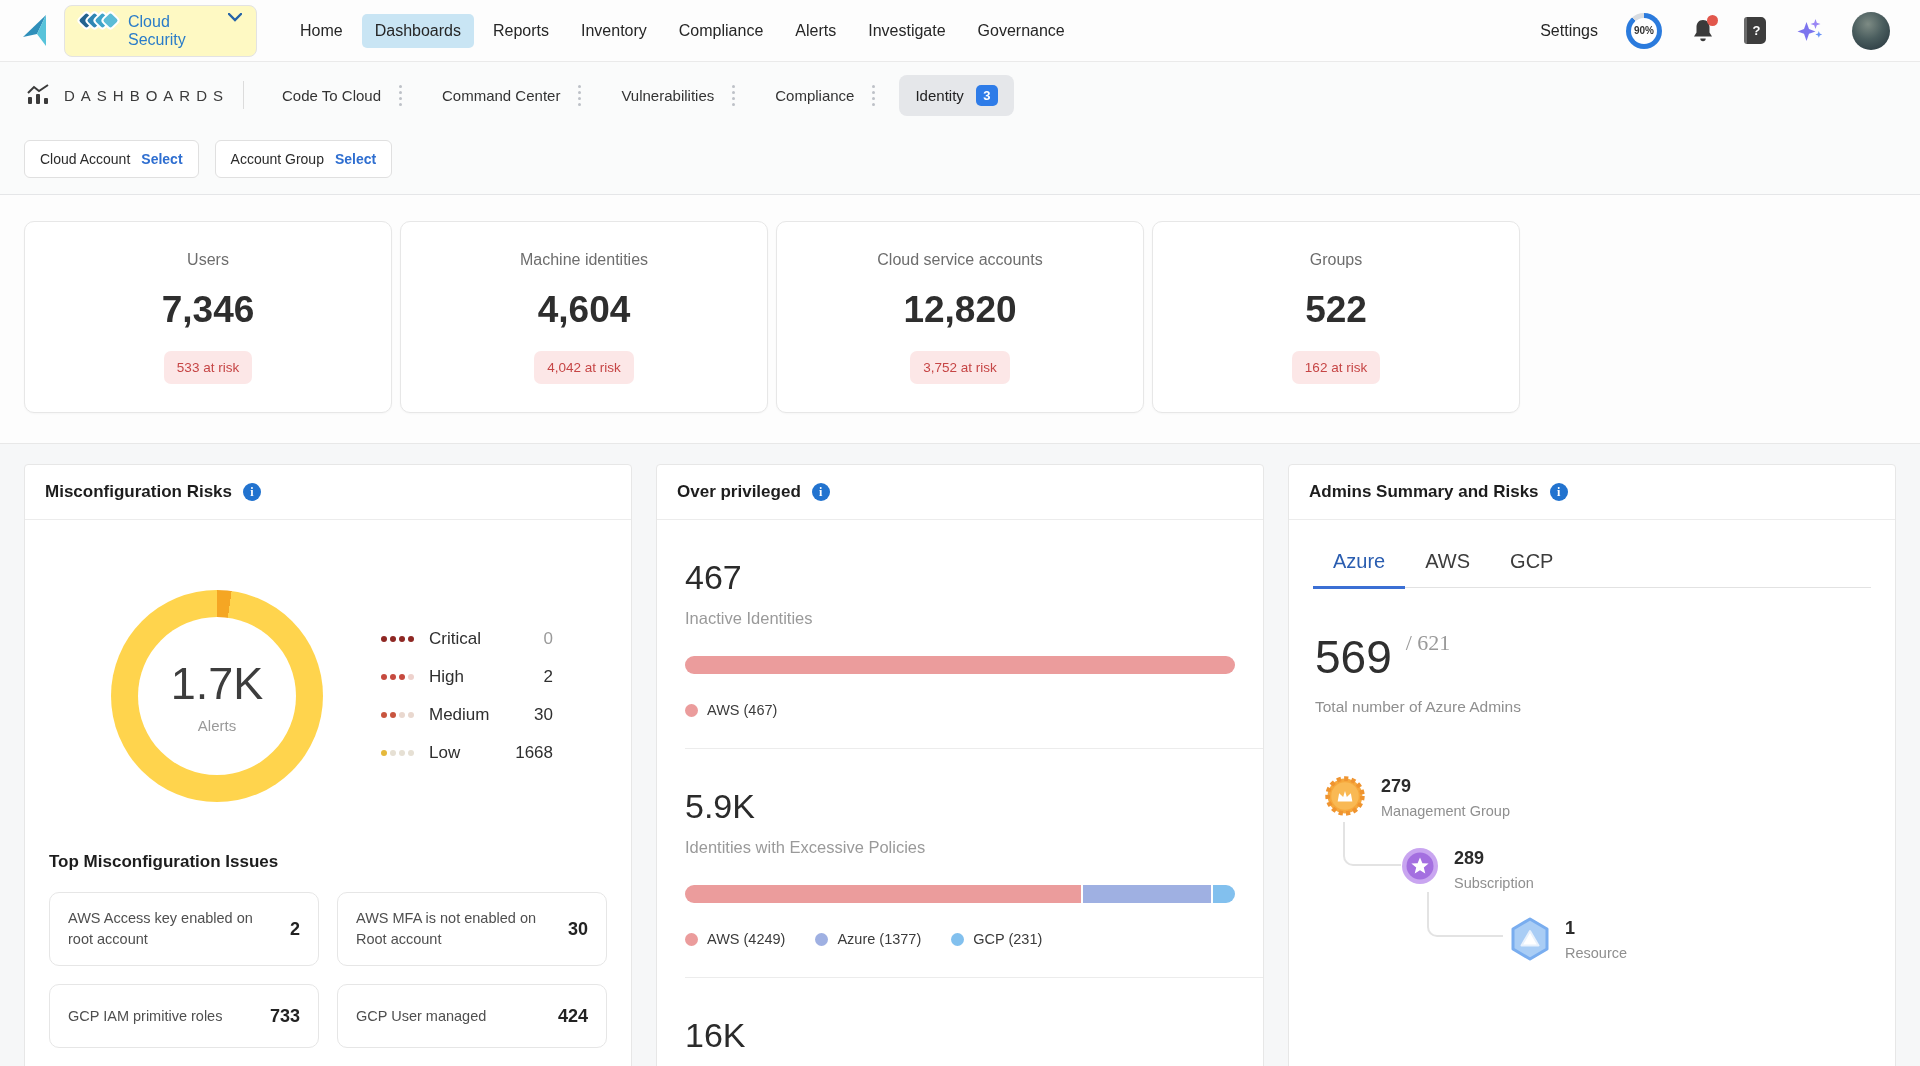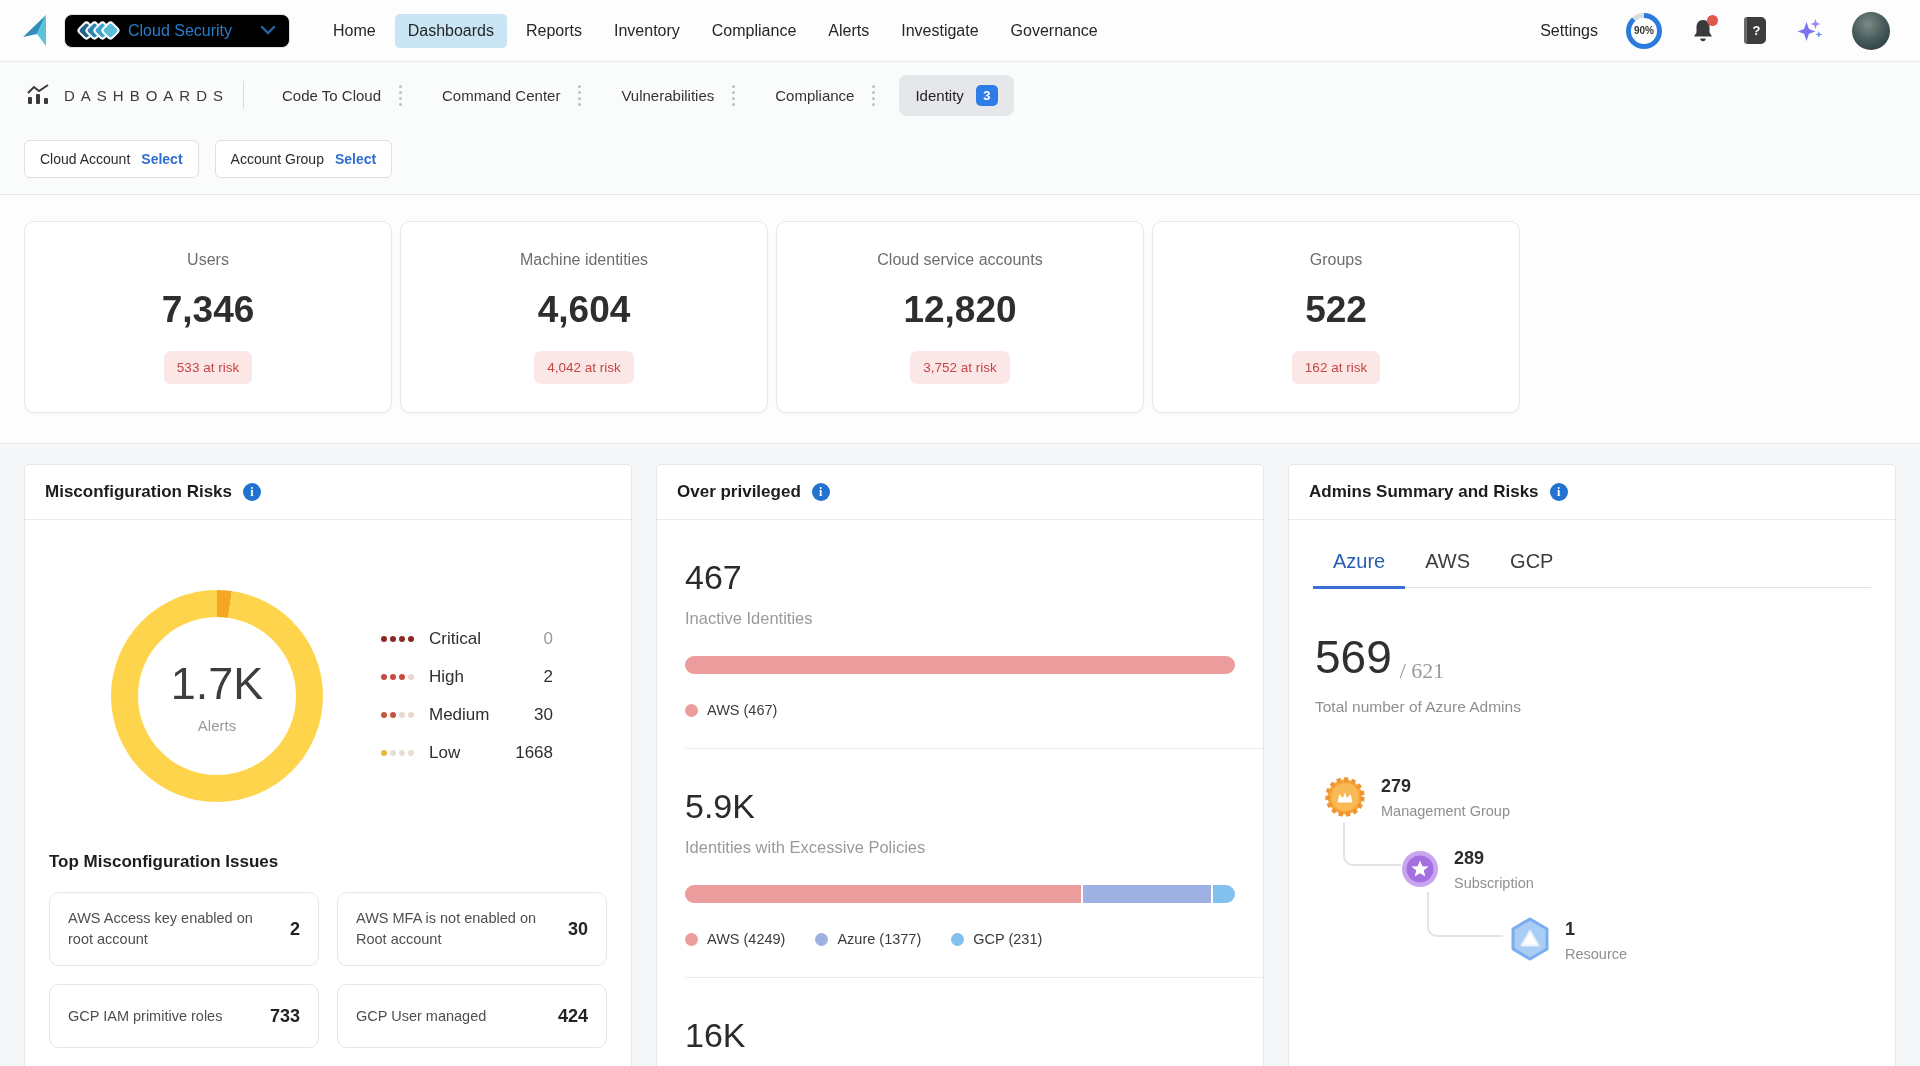--- a/index.html
+++ b/index.html
@@ -5,22 +5,22 @@
   * { box-sizing: border-box; margin: 0; padding: 0; }
   html,body { width:1920px; height:1066px; overflow:hidden; }
   body {
     font-family: "Liberation Sans", sans-serif;
     background:#f6f7f8; color:#2b2b2b;
   }
   
   .topnav { height:62px; background:#fdfdfd; border-bottom:1px solid #eaeaea;
     display:flex; align-items:center; padding:0 30px 0 20px; }
   .logo { margin-right:14px; display:flex; }
-  .product-select { display:flex; align-items:center; gap:10px; border:1px solid #e3e3e3;
-    border-radius:8px; background:#000000; padding:7px 14px; width:226px; margin-right:30px; }
+  .product-select { display:flex; align-items:flex-start; gap:10px; border:1px solid #e3e3e3;
+    border-radius:8px; background:#fef9c3; padding:7px 14px; width:193px; margin-right:30px; }
   .diamonds { display:flex; padding-left:7px; }
   .diamond { width:15px; height:15px; border-radius:4px; transform:rotate(45deg);
     border:2px solid #fff; margin-left:-7px; }
   .d1{background:#23638f;} .d2{background:#2f86b3;} .d3{background:#3fa4c9;} .d4{background:#5bbcd6;}
   .product-name { color:#2a7cc9; font-size:16px; }
   .chev { margin-left:auto; display:flex; }
   .nav-items { display:flex; align-items:center; gap:6px; }
   .nav-item { font-size:16px; padding:8px 13px; border-radius:5px; color:#262626; cursor:pointer; }
   .nav-item.active { background:#c9e5f4; }
   .topnav-right { margin-left:auto; display:flex; align-items:center; gap:28px; }
@@ -116,26 +116,26 @@
   .seg:first-child { border-radius:10px 0 0 10px; }
   .seg:last-child { border-radius:0 10px 10px 0; }
   .seg:only-child { border-radius:10px; }
   .op-legend { display:flex; gap:30px; margin-top:28px; }
   .legend-item { display:flex; align-items:center; gap:9px; font-size:14.5px; color:#3b3b3b; }
   .legend-dot { width:13px; height:13px; border-radius:50%; flex:none; }
   
   .admin-tabs { display:flex; margin:22px 24px 0; border-bottom:1px solid #e2e2e2; }
   .admin-tab { font-size:20px; color:#3c3c3c; padding:8px 20px 13px; cursor:pointer; }
   .admin-tab.active { color:#2a5db0; border-bottom:3px solid #3b6fd4; margin-bottom:-2px; }
-  .admin-stat { display:flex; align-items:flex-end; gap:8px; padding:42px 26px 4px; }
+  .admin-stat { display:flex; align-items:flex-start; gap:14px; padding:42px 26px 4px; }
   .admin-count { font-size:46px; color:#2f2f2f; }
   .admin-total { font-size:22px; color:#9a9a9a;font-family:Liberation Serif, serif; }
   .admin-subtitle { font-size:15.5px; color:#8f8f8f; padding:10px 26px; }
   .tree { position:relative; margin:48px 26px 0; height:300px; }
-  .tree-node { position:absolute; display:flex; align-items:center; gap:14px; }
+  .tree-node { position:absolute; display:flex; align-items:flex-start; gap:14px; }
   .tn-1 { left:8px; top:0; } .tn-2 { left:85px; top:72px; } .tn-3 { left:194px; top:142px; }
   .node-value { font-size:18px; font-weight:bold; color:#2b2b2b; padding-top:2px; }
   .node-label { font-size:14.5px; color:#8f8f8f; margin-top:6px; }
   .connector { position:absolute; border-left:2px solid #e3e3e3; border-bottom:2px solid #e3e3e3;
     border-bottom-left-radius:10px; }
   .c1 { left:28px; top:48px; width:58px; height:44px; }
   .c2 { left:112px; top:118px; width:76px; height:45px; }
 </style>
 </head>
 <body>

